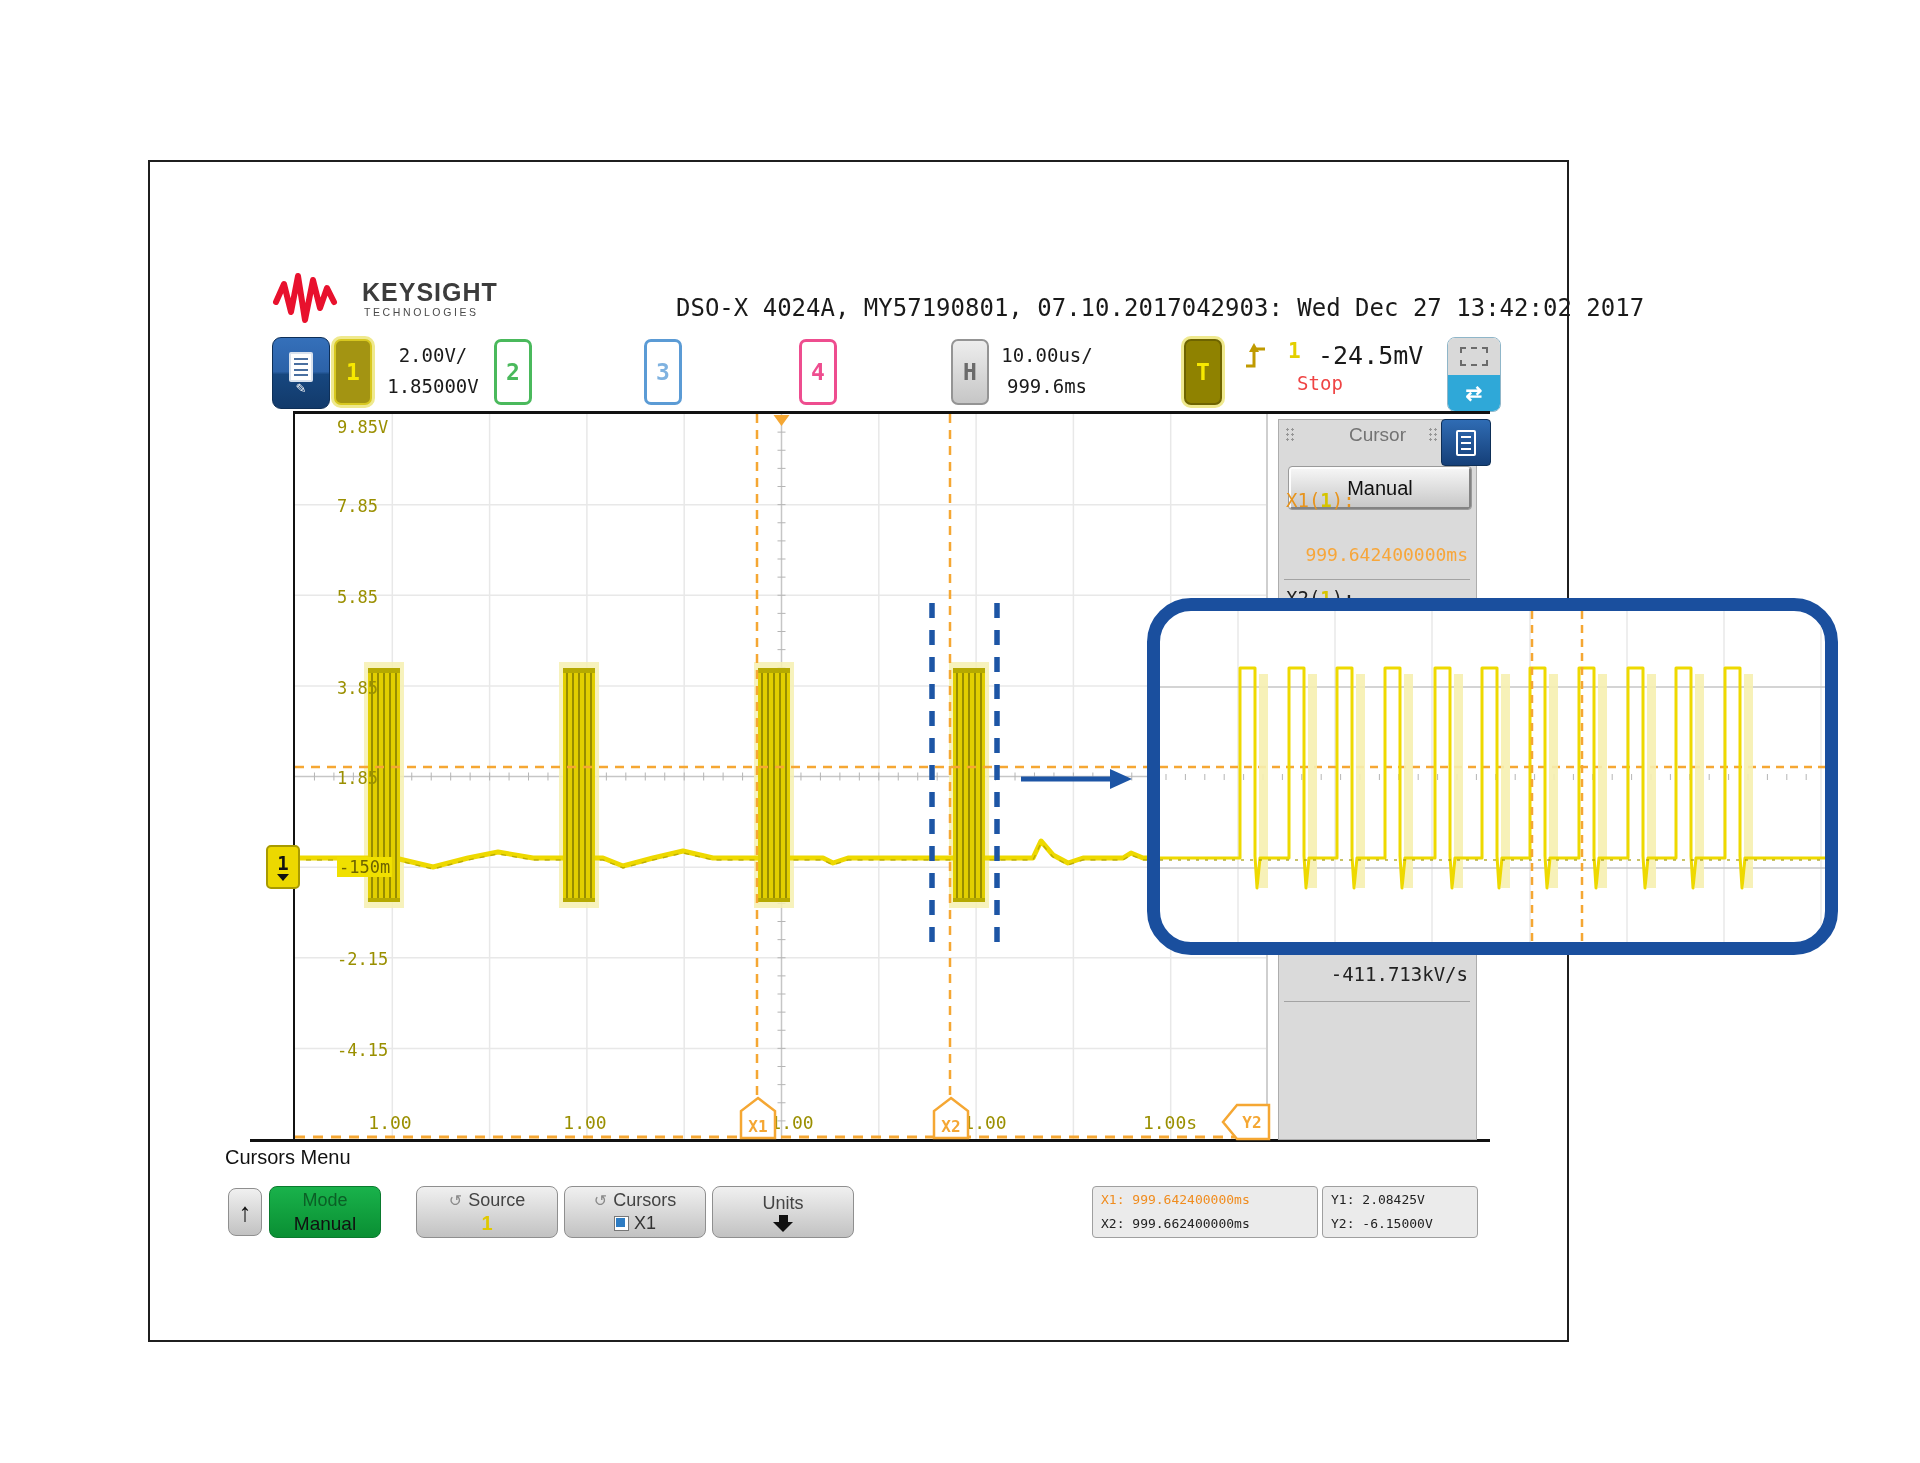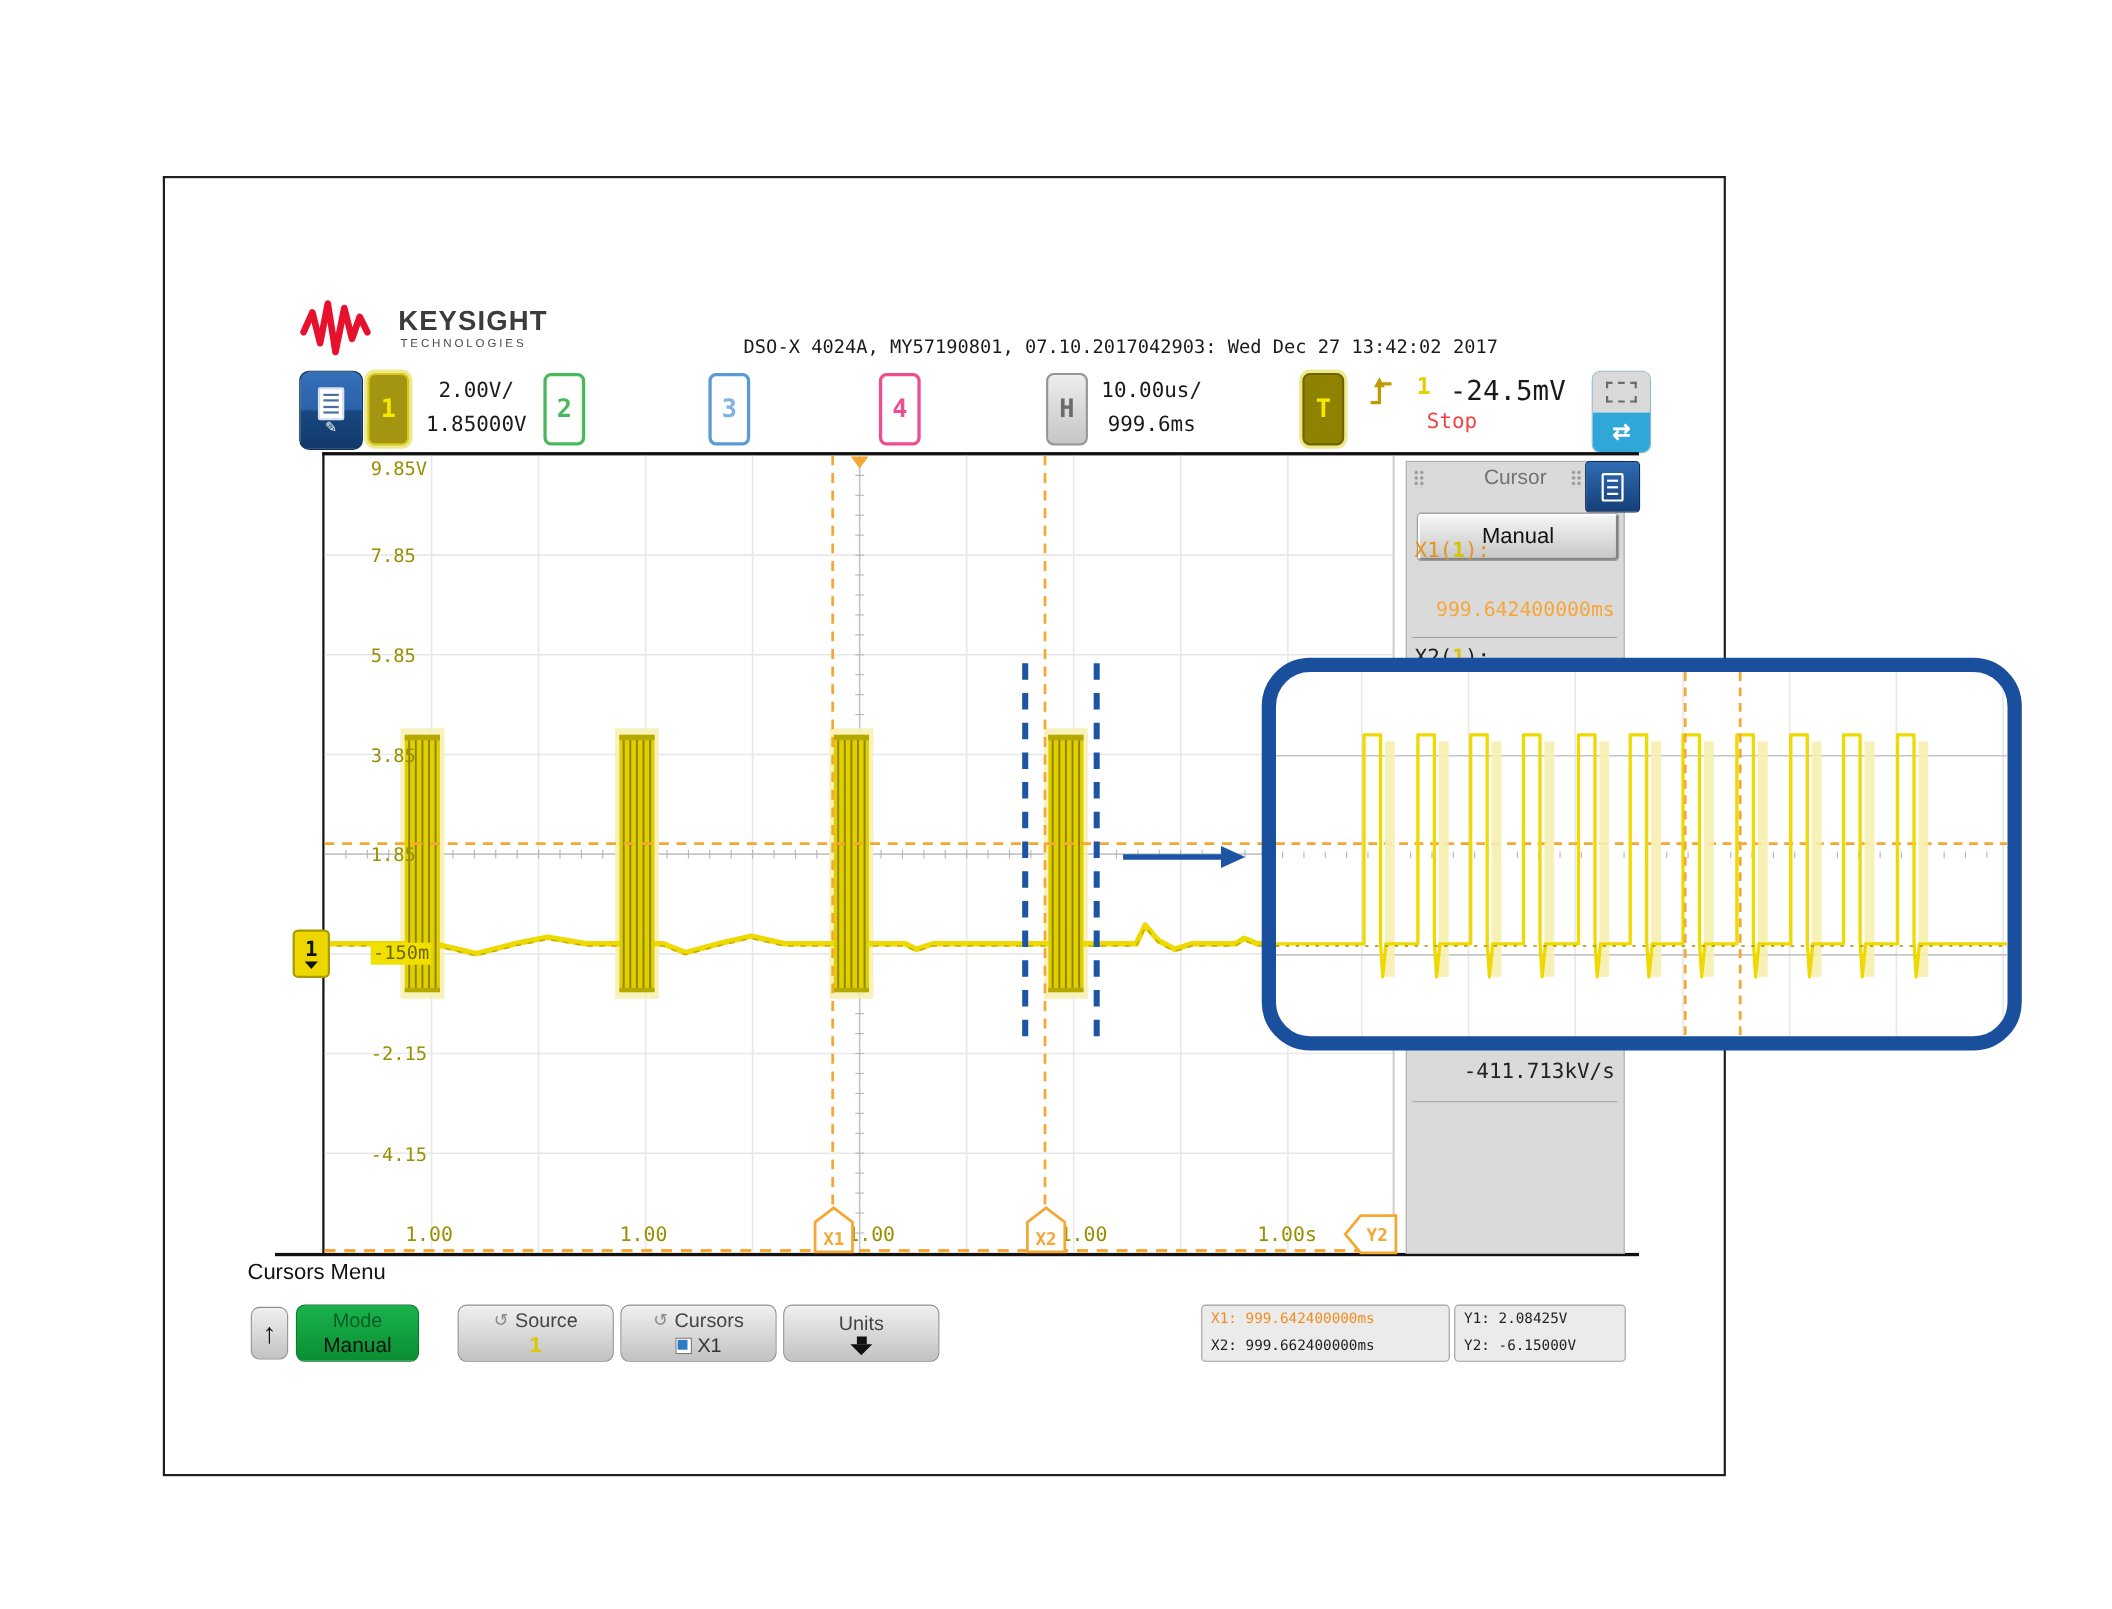--- a/index.html
+++ b/index.html
@@ -6,21 +6,21 @@
   #stage{position:relative;width:1920px;height:1463px;background:#fff;overflow:hidden;
          font-family:"Liberation Sans",sans-serif;}
   .abs{position:absolute;}
   .mono{font-family:"DejaVu Sans Mono",monospace;}
   
   #frame{left:148px;top:160px;width:1417px;height:1178px;border:2px solid #1f1f1f;}
   
   #brand-name{left:362px;top:278px;font-size:25px;font-weight:bold;color:#3c3c3c;letter-spacing:1px;}
   #brand-sub{left:364px;top:306px;font-size:10.5px;color:#4a4a4a;letter-spacing:2.6px;}
   
-  #scope-title{left:676px;top:306px;font-size:17px;color:#1a1a1a;white-space:nowrap;text-align:right;}
+  #scope-title{left:676px;top:294px;font-size:24px;color:#1a1a1a;white-space:nowrap;text-align:right;}
   
   .chbtn{width:38px;height:66px;border-radius:7px;display:flex;align-items:center;justify-content:center;
          font-family:"DejaVu Sans Mono",monospace;font-size:23px;font-weight:bold;box-sizing:border-box;}
   #btn-ch1{left:334px;top:339px;background:#a39412;border:2px solid #d8c820;color:#f7e800;
            box-shadow:0 0 0 3px #efe98e;}
   #btn-ch2{left:494px;top:339px;background:#fff;border:3px solid #4ab95c;color:#4ab95c;}
   #btn-ch3{left:644px;top:339px;background:#fff;border:3px solid #5b9bd5;color:#7fb2e0;}
   #btn-ch4{left:799px;top:339px;background:#fff;border:3px solid #ee4d8f;color:#ee4d8f;}
   #btn-h{left:951px;top:339px;background:linear-gradient(#ededed,#c6c6c6);border:2px solid #949494;color:#6b6b6b;}
   #btn-t{left:1184px;top:339px;background:#8f8200;border:2px solid #6e6400;color:#f7e800;

